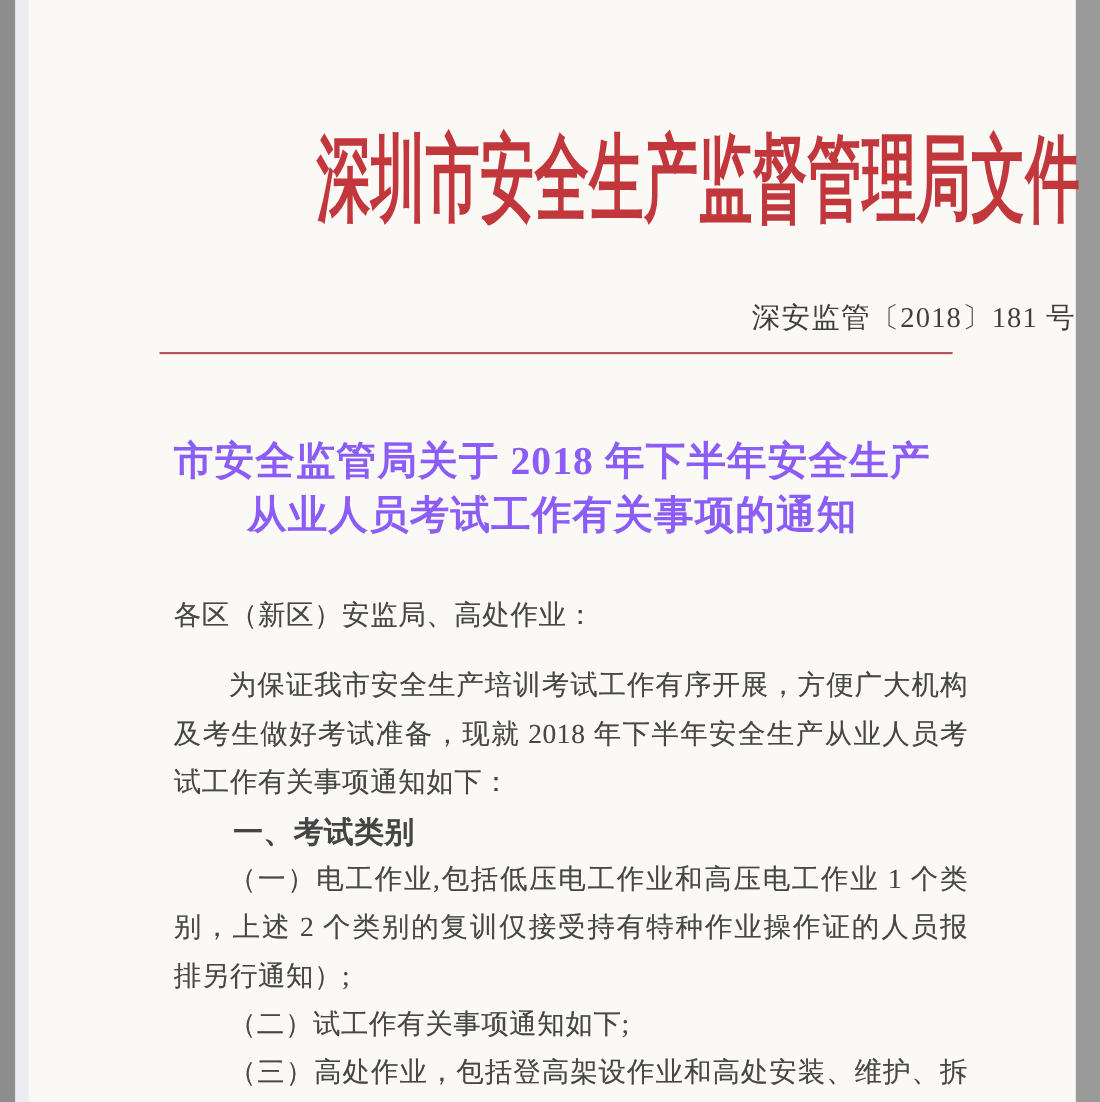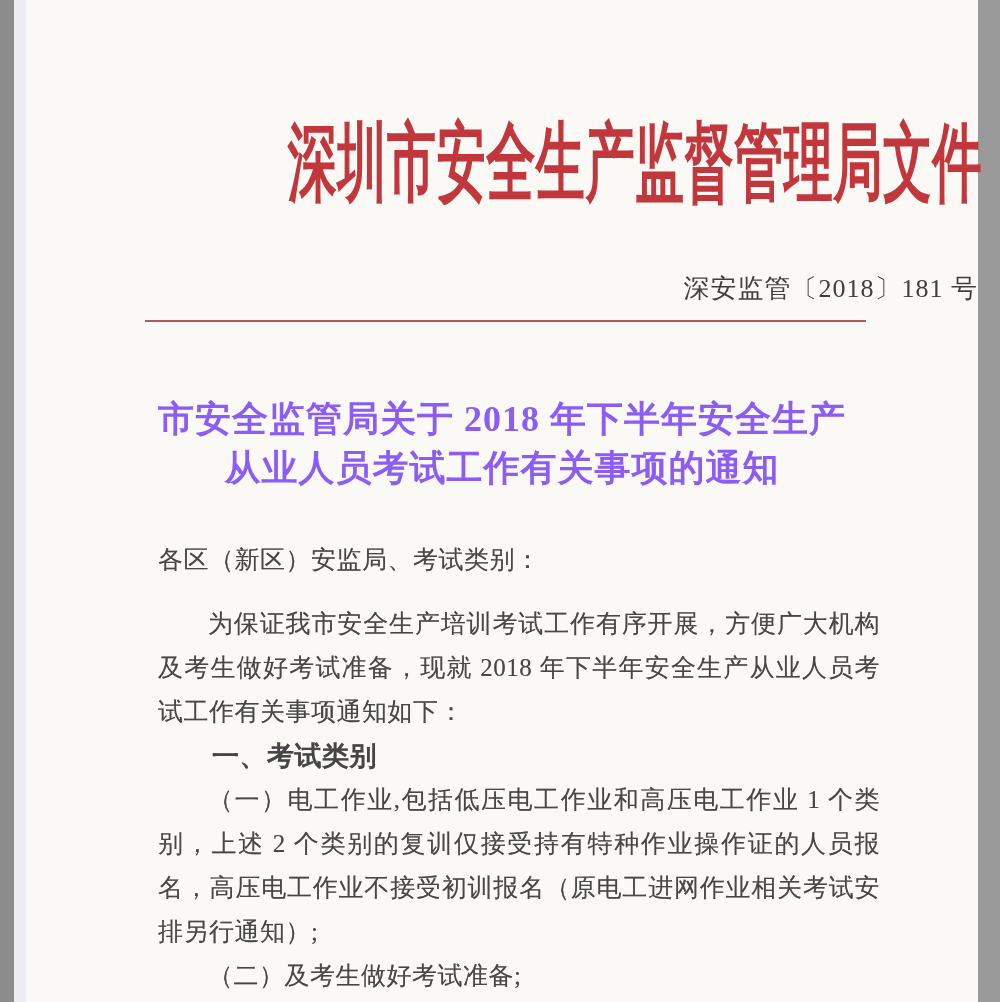--- a/index.html
+++ b/index.html
@@ -120,26 +120,25 @@
   <div class="doc-number">深安监管〔2018〕181 号</div>
 
   <div class="red-rule"></div>
 
   <div class="doc-title">
     <div>市安全监管局关于 2018 年下半年安全生产</div>
     <div>从业人员考试工作有关事项的通知</div>
   </div>
 
   <div class="doc-body">
-    <div class="line">各区（新区）安监局、考试类别：</div>
+    <div class="line">各区（新区）安监局、高处作业：</div>
     <div class="line indent justify gap">为保证我市安全生产培训考试工作有序开展，方便广大机构</div>
     <div class="line justify">及考生做好考试准备，现就 2018 年下半年安全生产从业人员考</div>
     <div class="line">试工作有关事项通知如下：</div>
     <div class="line indent heading">一、考试类别</div>
     <div class="line indent justify">（一）电工作业,包括低压电工作业和高压电工作业 1 个类</div>
     <div class="line justify">别，上述 2 个类别的复训仅接受持有特种作业操作证的人员报</div>
-    <div class="line justify">名，高压电工作业不接受初训报名（原电工进网作业相关考试安</div>
     <div class="line">排另行通知）;</div>
-    <div class="line indent">（二）及考生做好考试准备;</div>
+    <div class="line indent">（二）试工作有关事项通知如下;</div>
     <div class="line indent justify">（三）高处作业，包括登高架设作业和高处安装、维护、拆</div>
   </div>
 
 </div>
 
 </body></html>

